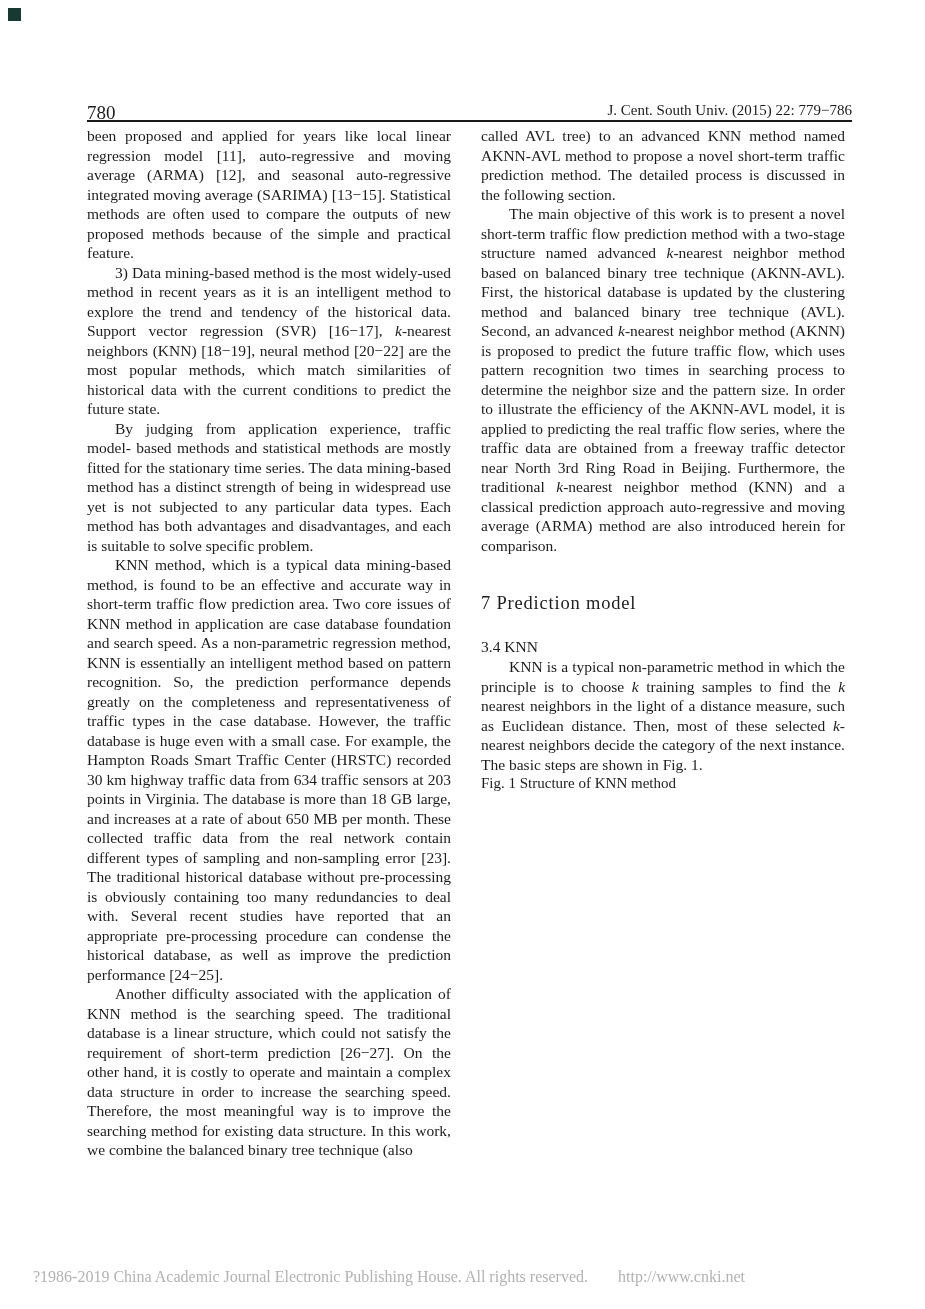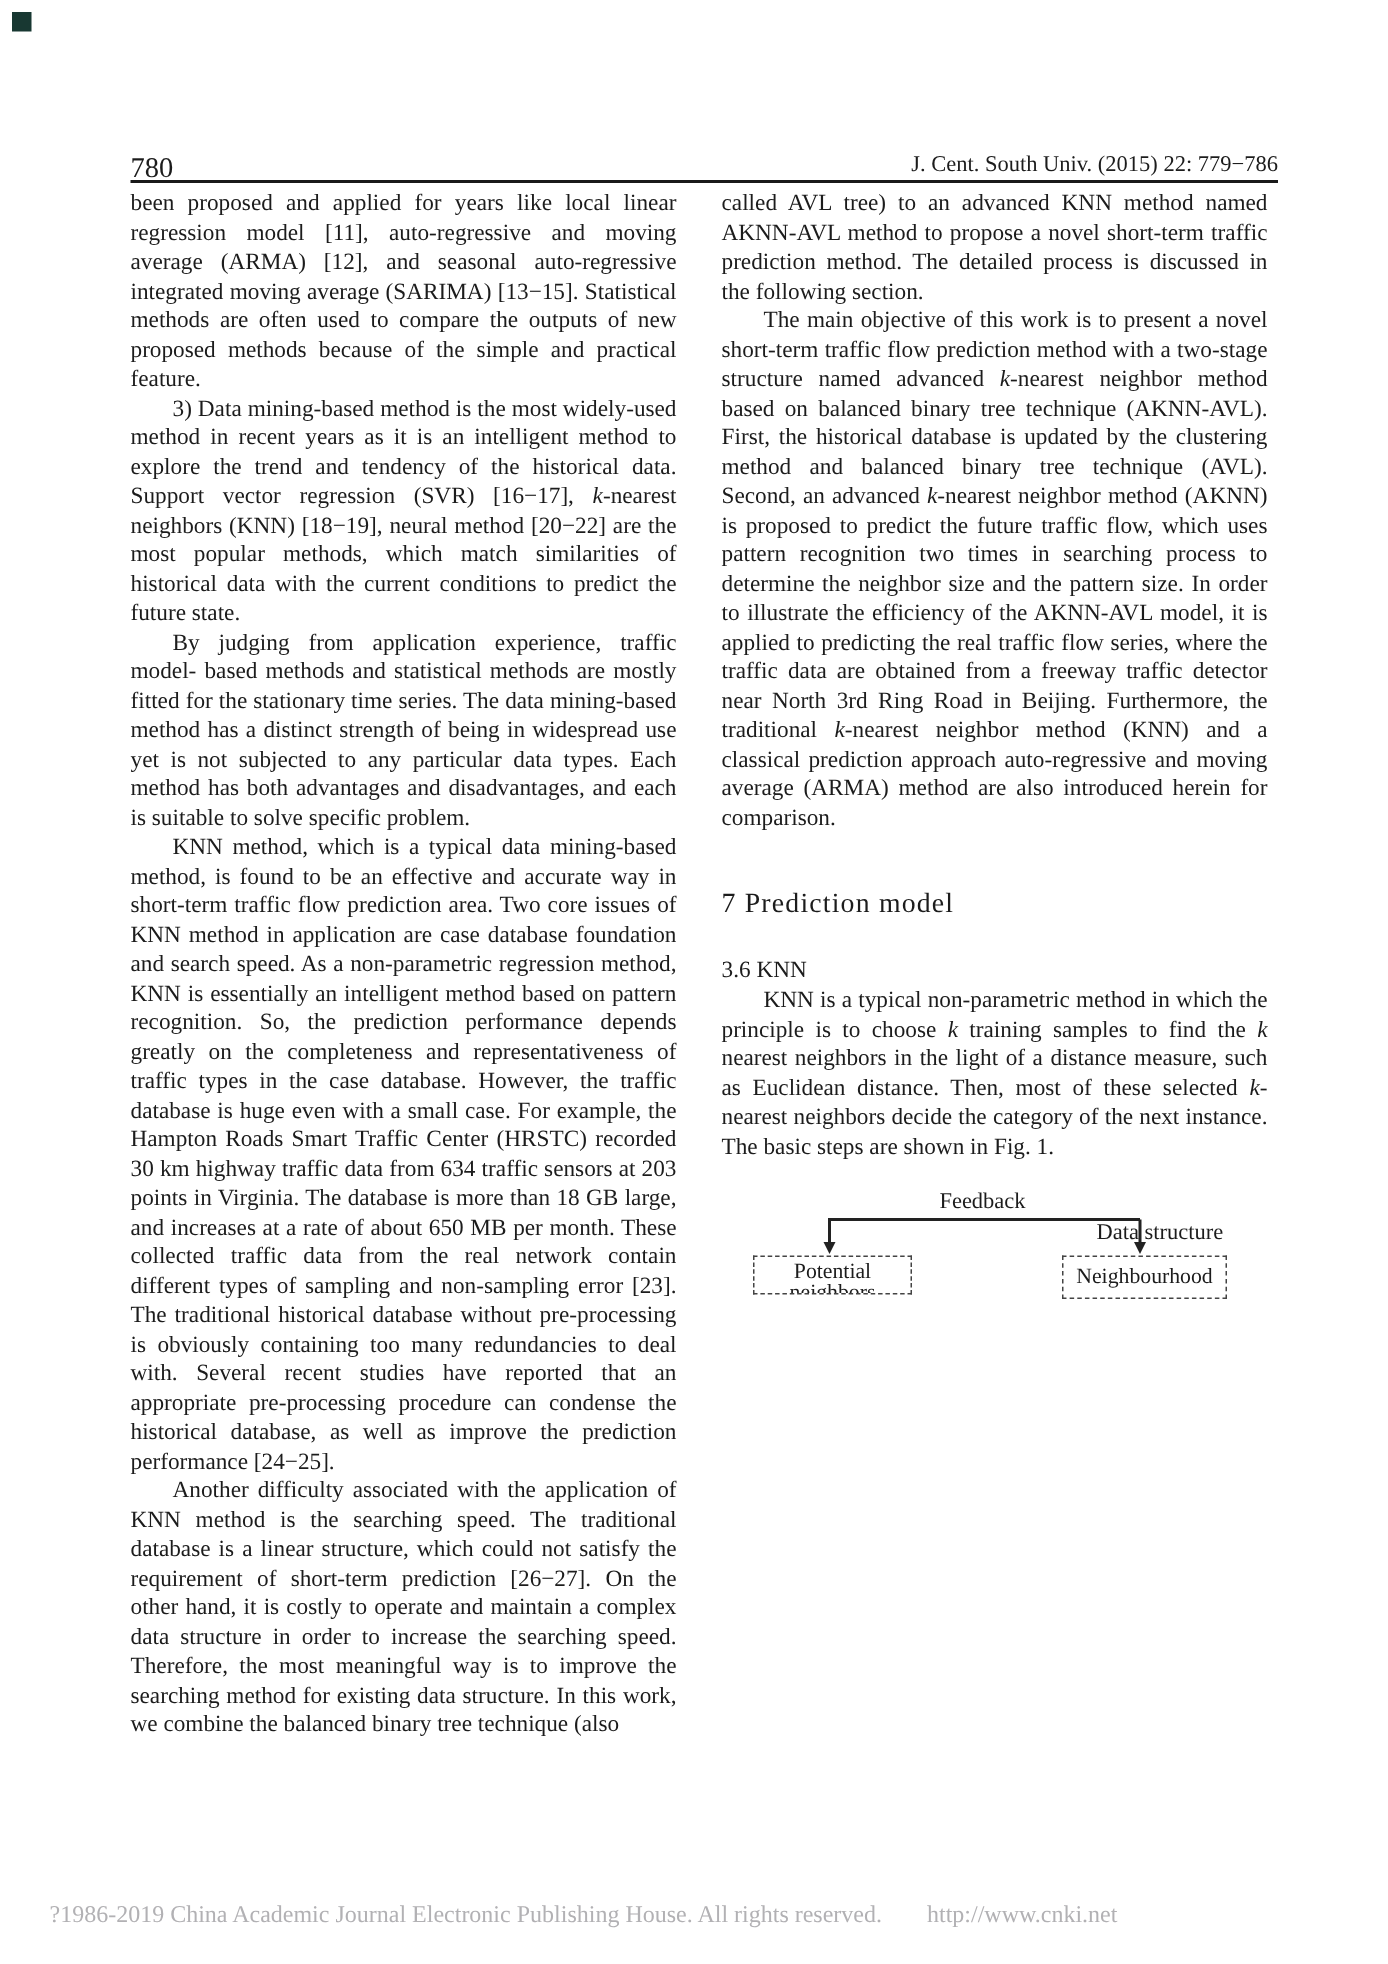--- a/index.html
+++ b/index.html
@@ -76,37 +76,22 @@
   <p class="indent">By judging from application experience, traffic model- based methods and statistical methods are mostly fitted for the stationary time series. The data mining-based method has a distinct strength of being in widespread use yet is not subjected to any particular data types. Each method has both advantages and disadvantages, and each is suitable to solve specific problem.</p>
   <p class="indent">KNN method, which is a typical data mining-based method, is found to be an effective and accurate way in short-term traffic flow prediction area. Two core issues of KNN method in application are case database foundation and search speed. As a non-parametric regression method, KNN is essentially an intelligent method based on pattern recognition. So, the prediction performance depends greatly on the completeness and representativeness of traffic types in the case database. However, the traffic database is huge even with a small case. For example, the Hampton Roads Smart Traffic Center (HRSTC) recorded 30 km highway traffic data from 634 traffic sensors at 203 points in Virginia. The database is more than 18 GB large, and increases at a rate of about 650 MB per month. These collected traffic data from the real network contain different types of sampling and non-sampling error [23]. The traditional historical database without pre-processing is obviously containing too many redundancies to deal with. Several recent studies have reported that an appropriate pre-processing procedure can condense the historical database, as well as improve the prediction performance [24−25].</p>
   <p class="indent">Another difficulty associated with the application of KNN method is the searching speed. The traditional database is a linear structure, which could not satisfy the requirement of short-term prediction [26−27]. On the other hand, it is costly to operate and maintain a complex data structure in order to increase the searching speed. Therefore, the most meaningful way is to improve the searching method for existing data structure. In this work, we combine the balanced binary tree technique (also</p>
 </div>
 
 <div class="col col-right">
   <p>called AVL tree) to an advanced KNN method named AKNN-AVL method to propose a novel short-term traffic prediction method. The detailed process is discussed in the following section.</p>
   <p class="indent">The main objective of this work is to present a novel short-term traffic flow prediction method with a two-stage structure named advanced <i>k</i>-nearest neighbor method based on balanced binary tree technique (AKNN-AVL). First, the historical database is updated by the clustering method and balanced binary tree technique (AVL). Second, an advanced <i>k</i>-nearest neighbor method (AKNN) is proposed to predict the future traffic flow, which uses pattern recognition two times in searching process to determine the neighbor size and the pattern size. In order to illustrate the efficiency of the AKNN-AVL model, it is applied to predicting the real traffic flow series, where the traffic data are obtained from a freeway traffic detector near North 3rd Ring Road in Beijing. Furthermore, the traditional <i>k</i>-nearest neighbor method (KNN) and a classical prediction approach auto-regressive and moving average (ARMA) method are also introduced herein for comparison.</p>
 
   <h2 class="section-heading">7 Prediction model</h2>
-  <h3 class="subsection-heading">3.6 KNN</h3>
+  <h3 class="subsection-heading">3.4 KNN</h3>
   <p class="indent after-sub">KNN is a typical non-parametric method in which the principle is to choose <i>k</i> training samples to find the <i>k</i> nearest neighbors in the light of a distance measure, such as Euclidean distance. Then, most of these selected <i>k</i>-nearest neighbors decide the category of the next instance. The basic steps are shown in Fig. 1.</p>
 
-  <div class="figure">
-    <span class="fig-label feedback-label">Feedback</span>
-    <div class="fig-hline"></div>
-    <div class="fig-vline vl-left"></div>
-    <div class="fig-vline vl-right"></div>
-    <div class="fig-arrow ar-left"></div>
-    <div class="fig-arrow ar-right"></div>
-    <span class="fig-label ds-label">Data structure</span>
-    <div class="fig-box box-potential">
-      <span>Potential</span>
-      <span>neighbors</span>
-    </div>
-    <div class="fig-box box-neighbourhood">
-      <span>Neighbourhood</span>
-    </div>
-  </div>
 
+  <p class="fig-caption">Fig. 1 Structure of KNN method</p>
 </div>
 
 <div class="page-footer">
   <span>?1986-2019 China Academic Journal Electronic Publishing House. All rights reserved.</span><span class="footer-url">http://www.cnki.net</span>
 </div>
 
 </body></html>

